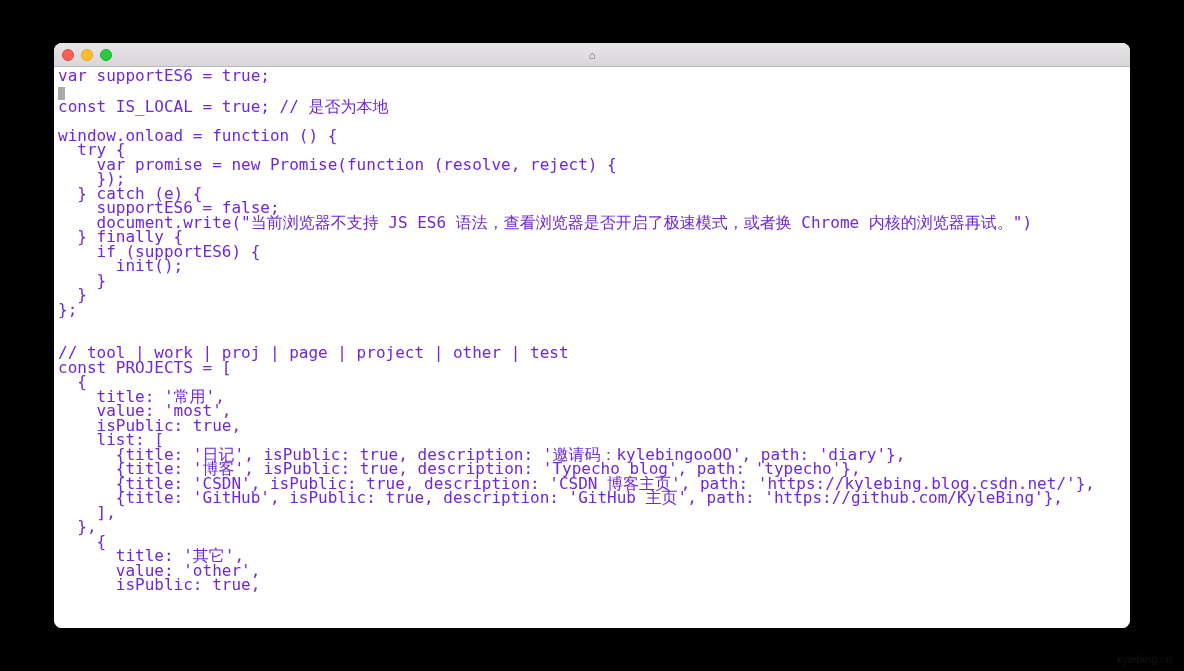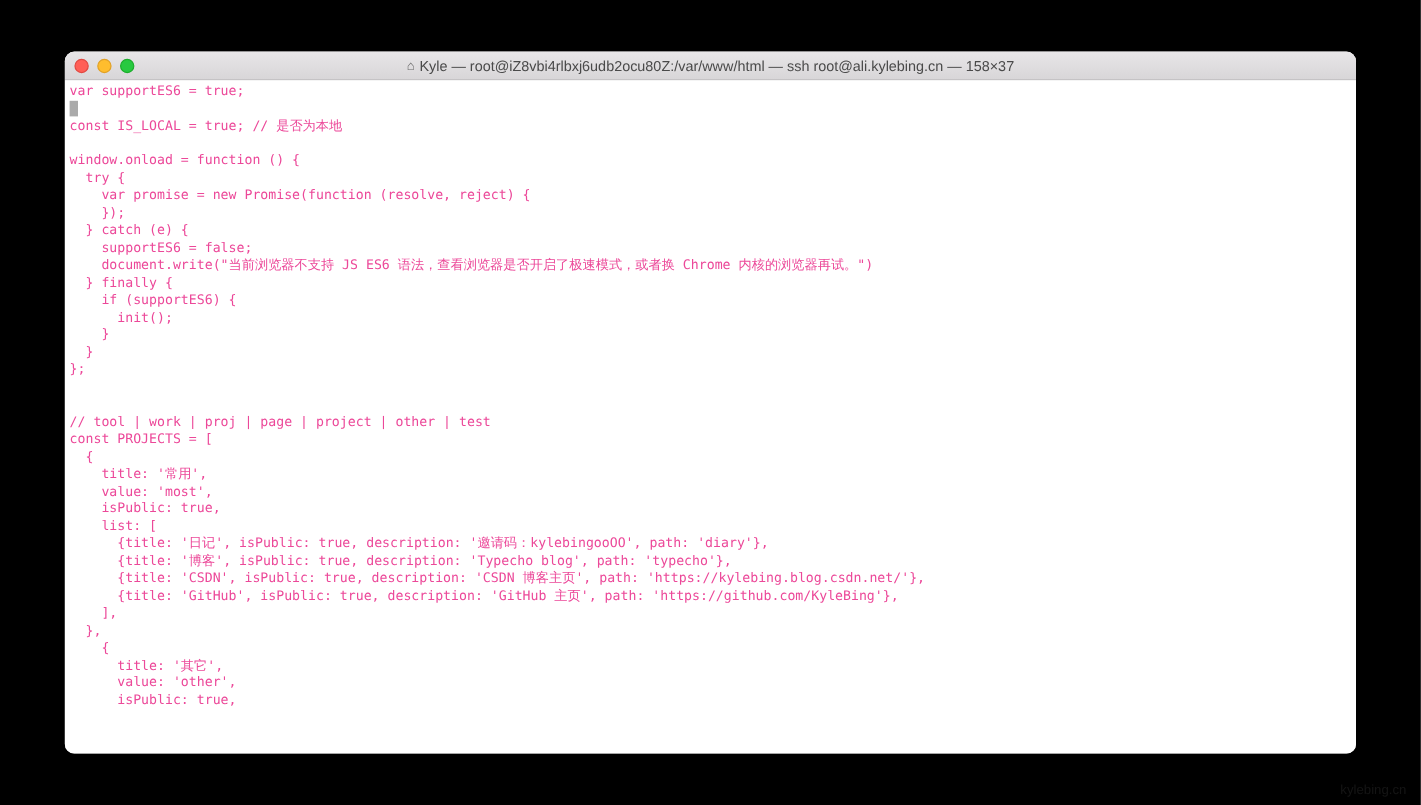--- a/index.html
+++ b/index.html
@@ -64,23 +64,23 @@
     }
     .home-icon {
       font-size: 11px;
       color: #6a6a6a;
     }
     .terminal-content {
       flex: 1;
       background: #fff;
       padding: 2px 4px;
       font-family: "SF Mono", Menlo, Monaco, Consolas, monospace;
-      font-size: 11px;
+      font-size: 16px;
       line-height: 14.5px;
-      color: #ec4899;
+      color: #6d28d9;
       white-space: pre;
       overflow: hidden;
       position: relative;
     }
     .cursor-block {
       display: inline-block;
       width: 7px;
       height: 13px;
       background: #aaa;
       vertical-align: text-bottom;
@@ -100,21 +100,20 @@
 
 <div class="window">
   <div class="titlebar">
     <div class="traffic-lights">
       <div class="traffic-light tl-close"></div>
       <div class="traffic-light tl-min"></div>
       <div class="traffic-light tl-max"></div>
     </div>
     <div class="title">
       <span class="home-icon">⌂</span>
-      <span>Kyle — root@iZ8vbi4rlbxj6udb2ocu80Z:/var/www/html — ssh root@ali.kylebing.cn — 158×37</span>
     </div>
   </div>
   <div class="terminal-content"><span>var supportES6 = true;</span>
 <span class="cursor-block"></span><span></span>
 <span>const IS_LOCAL = true; // 是否为本地</span>
 <span></span>
 <span>window.onload = function () {</span>
 <span>  try {</span>
 <span>    var promise = new Promise(function (resolve, reject) {</span>
 <span>    });</span>

